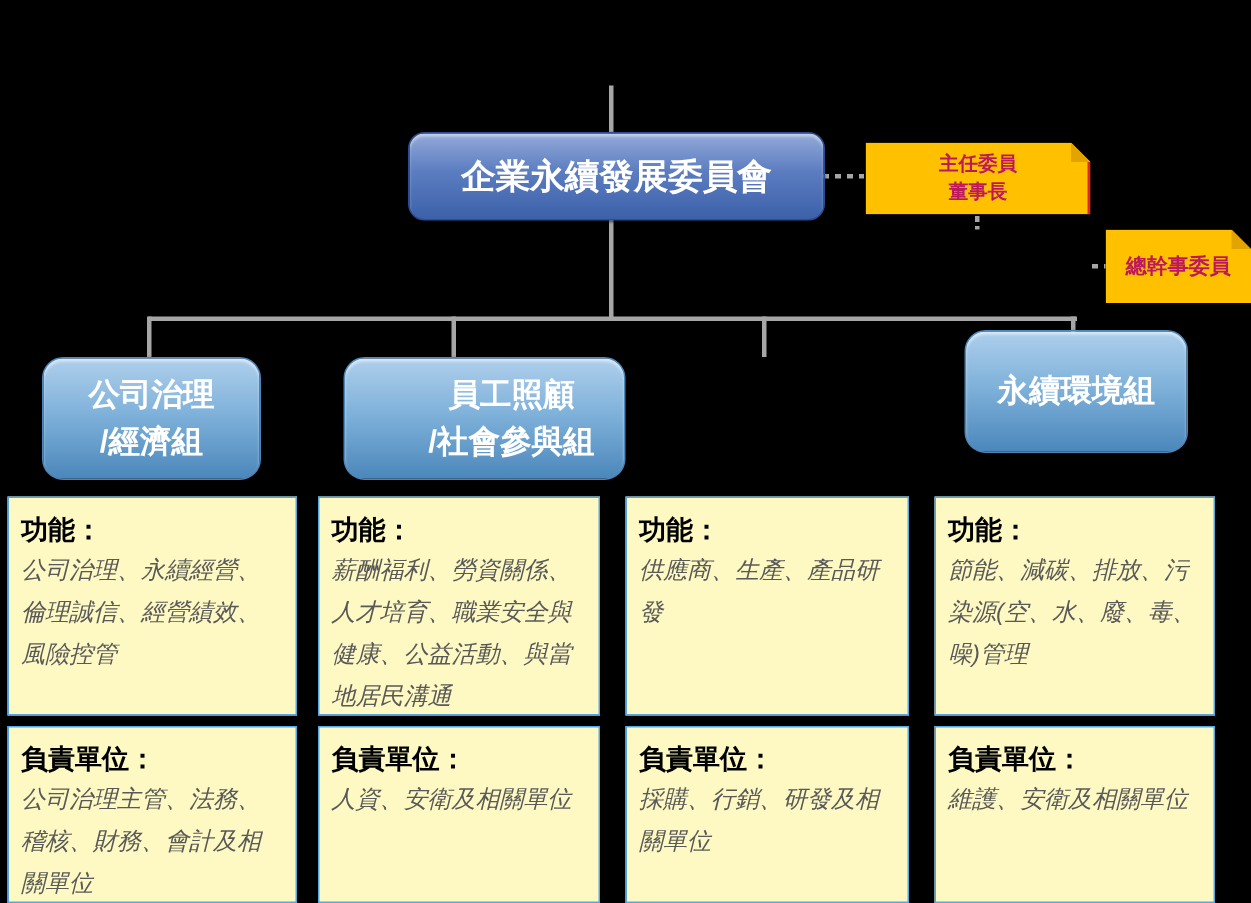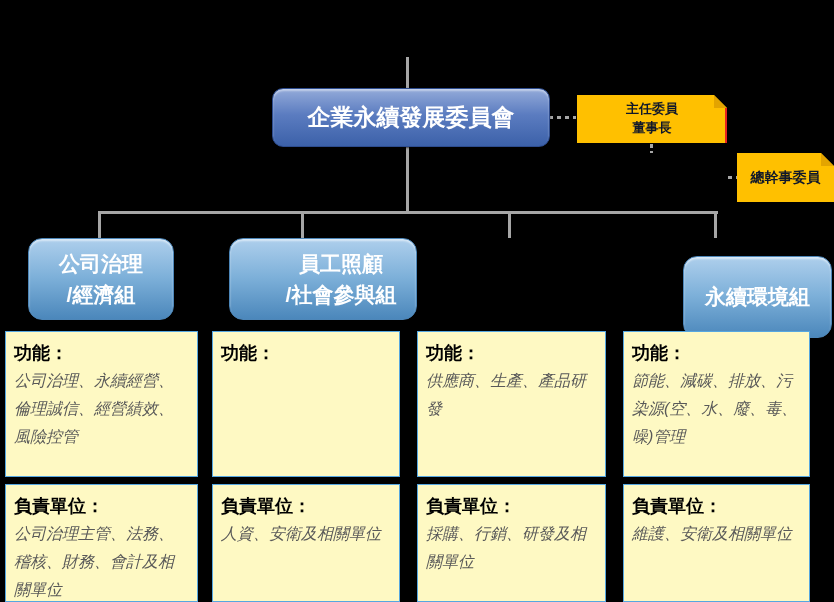--- a/index.html
+++ b/index.html
@@ -26,21 +26,21 @@
   .node-group{
     position:absolute;display:flex;align-items:center;justify-content:center;
     background:linear-gradient(180deg,#aecfec 0%,#7db0d9 48%,#4b87bb 100%);
     border:1px solid #4d86b8;border-radius:14px;
     box-shadow:inset 0 2px 2px rgba(255,255,255,.55), 0 1px 2px rgba(0,0,0,.5);
     color:#fff;font-weight:bold;font-size:21px;line-height:1.5;text-align:center;
   }
   
   .officer{
     position:absolute;display:flex;align-items:center;justify-content:center;
-    background:#ffc000;color:#0f172a;font-weight:bold;text-align:center;
+    background:#ffc000;color:#be185d;font-weight:bold;text-align:center;
     clip-path:polygon(0 0,calc(100% - 13px) 0,100% 13px,100% 100%,0 100%);
   }
   .officer .fold{position:absolute;top:0;right:0;width:0;height:0;
     border-bottom:13px solid #e3a400;border-right:13px solid transparent;}
   .officer .red-edge{position:absolute;right:0;width:2px;background:#e8241f;}
   
   .panel{
     position:absolute;background:#fef9c3;border:1px solid #56a7e0;
     box-sizing:border-box;padding:7px 8px 0 8px;
   }
@@ -49,21 +49,21 @@
   .pre{white-space:pre-line;}
   
   #board{left:312px;top:3px;width:191px;height:54px;font-size:21px;}
   #committee{left:272px;top:88px;width:276px;height:57px;font-size:23px;}
   #officer-1{left:577px;top:95px;width:150px;height:48px;font-size:13px;line-height:1.45;}
   #officer-2{left:577px;top:153px;width:150px;height:49px;font-size:14px;}
   #officer-3{left:737px;top:153px;width:97px;height:49px;font-size:14px;}
   #group-1{left:28px;top:238px;width:144px;height:80px;}
   #group-2{left:229px;top:238px;width:150px;height:80px;padding-left:36px;}
   #group-3{left:435px;top:238px;width:150px;height:80px;}
-  #group-4{left:643px;top:256px;width:147px;height:80px;margin-left:40px;}
+  #group-4{left:643px;top:220px;width:147px;height:80px;}
   #func-1{left:5px;top:331px;width:193px;height:146px;}
   #func-2{left:212px;top:331px;width:188px;height:146px;}
   #func-3{left:417px;top:331px;width:189px;height:146px;}
   #func-4{left:623px;top:331px;width:187px;height:146px;}
   #unit-1{left:5px;top:484px;width:193px;height:118px;}
   #unit-2{left:212px;top:484px;width:188px;height:118px;}
   #unit-3{left:417px;top:484px;width:189px;height:118px;}
   #unit-4{left:623px;top:484px;width:187px;height:118px;}
 </style>
 </head>
@@ -108,20 +108,21 @@
   <div id="group-4" class="node-group">
     <span class="pre">永續環境組</span>
   </div>
 
   <div id="func-1" class="panel">
     <div class="cell-label">功能：</div>
     <div class="cell-body">公司治理、永續經營、倫理誠信、經營績效、風險控管</div>
   </div>
   <div id="func-2" class="panel">
     <div class="cell-label">功能：</div>
+    <div class="cell-body">薪酬福利、勞資關係、人才培育、職業安全與健康、公益活動、與當地居民溝通</div>
   </div>
   <div id="func-3" class="panel">
     <div class="cell-label">功能：</div>
     <div class="cell-body">供應商、生產、產品研發</div>
   </div>
   <div id="func-4" class="panel">
     <div class="cell-label">功能：</div>
     <div class="cell-body">節能、減碳、排放、污染源(空、水、廢、毒、噪)管理</div>
   </div>
 

